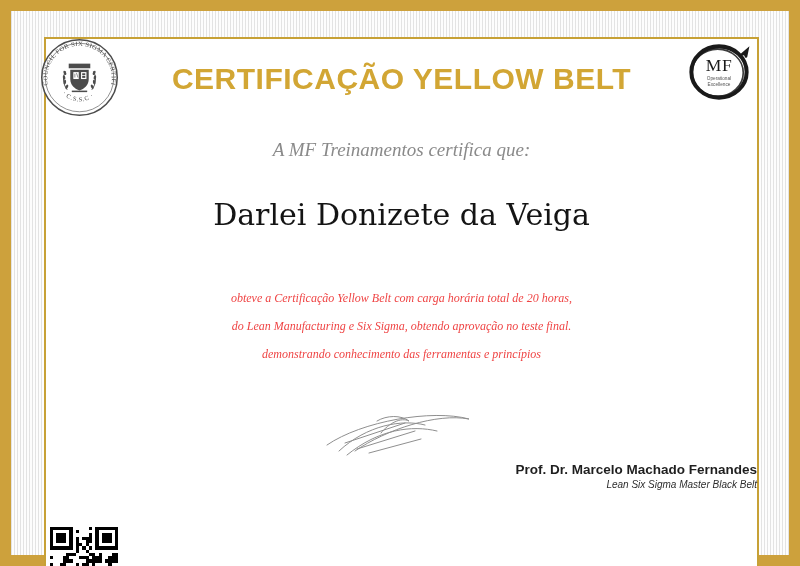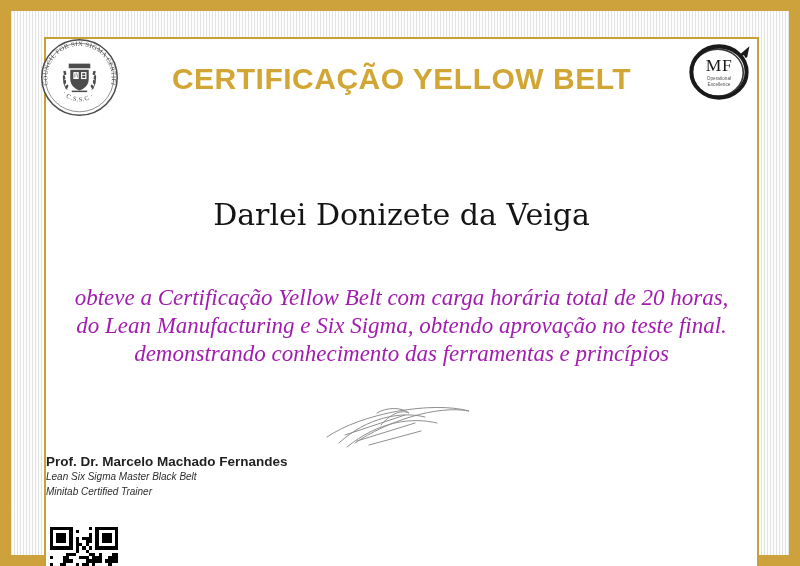--- a/index.html
+++ b/index.html
@@ -27,23 +27,23 @@
     font-family:"Liberation Serif",serif;font-style:italic;
     font-size:19px;color:#8a8a8a;
   }
   .name{
     position:absolute;top:158px;left:0;right:0;text-align:center;
     font-family:"DejaVu Serif",serif;font-size:30px;color:#141414;
   }
   .body-text{
     position:absolute;top:245px;left:20px;right:20px;text-align:center;
     font-family:"Liberation Serif",serif;font-style:italic;
-    font-size:23px;line-height:28px;color:#a21caf;
-  }
-  .sig-block{position:absolute;top:360px;left:0;right:0;text-align:left;}
+    font-size:12px;line-height:28px;color:#ef4444;
+  }
+  .sig-block{position:absolute;top:368px;left:0;right:0;text-align:right;}
   .sig-svg{display:block;margin:0 auto;}
   .signer-name{font-size:13.5px;font-weight:bold;color:#1f1f1f;margin-top:3px;}
   .signer-title{font-size:10px;font-style:italic;color:#2d2d2d;line-height:15px;}
   .qr{position:absolute;left:3px;bottom:4px;width:68px;height:68px;background:#fff;padding:1px;}
   .qr svg{width:100%;height:100%;display:block;}
   .date{
     position:absolute;right:24px;bottom:9px;font-size:17px;color:#a21caf;
     letter-spacing:.5px;
   }
   .seal{position:absolute;left:41px;top:39px;width:77px;height:77px;}
@@ -51,41 +51,41 @@
   svg text{user-select:none;}
 </style>
 </head>
 <body>
 
 <div class="cert">
   <div class="texture"></div>
 
   <div class="panel">
     <div class="title">CERTIFICAÇÃO YELLOW BELT</div>
+    <div class="intro">A MF Treinamentos certifica que:</div>
     <div class="name">Darlei Donizete da Veiga</div>
 
     <div class="body-text">
       <div>obteve a Certificação Yellow Belt com carga horária total de 20 horas,</div>
       <div>do Lean Manufacturing e Six Sigma, obtendo aprovação no teste final.</div>
       <div>demonstrando conhecimento das ferramentas e princípios</div>
     </div>
 
     <div class="sig-block">
       <svg class="sig-svg" width="170" height="52" viewBox="0 0 170 52" fill="none">
         <g stroke="#8f8f8f" stroke-width="1" fill="none" stroke-linecap="round">
           <path d="M10,38 C45,14 115,2 152,12 C120,6 70,22 38,44"></path>
           <path d="M22,44 C50,18 85,12 108,18"></path>
           <path d="M30,48 C62,22 95,18 120,24"></path>
           <path d="M28,36 L88,16 M40,42 L98,24 M52,46 L104,32"></path>
           <path d="M60,14 C70,8 84,8 92,14 C84,10 72,16 64,26"></path>
         </g>
       </svg>
       <div class="signer-name">Prof. Dr. Marcelo Machado Fernandes</div>
       <div class="signer-title">Lean Six Sigma Master Black Belt</div>
-      <div class="signer-title">Minitab Certified Trainer</div>
     </div>
 
     <div class="qr">
       <svg id="qr-svg" viewBox="0 0 21 21" shape-rendering="crispEdges">
           <rect x="0" y="0" width="1" height="1" fill="#000"></rect>
           <rect x="1" y="0" width="1" height="1" fill="#000"></rect>
           <rect x="2" y="0" width="1" height="1" fill="#000"></rect>
           <rect x="3" y="0" width="1" height="1" fill="#000"></rect>
           <rect x="4" y="0" width="1" height="1" fill="#000"></rect>
           <rect x="5" y="0" width="1" height="1" fill="#000"></rect>

